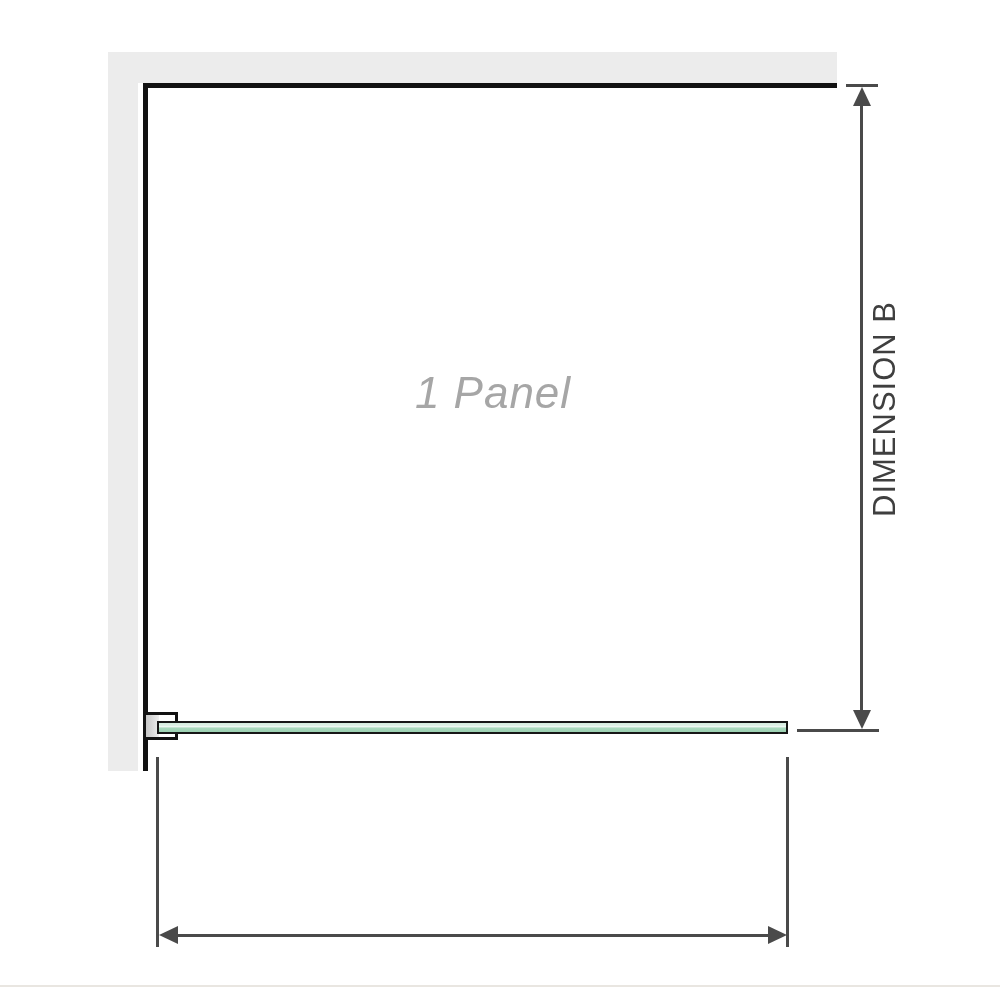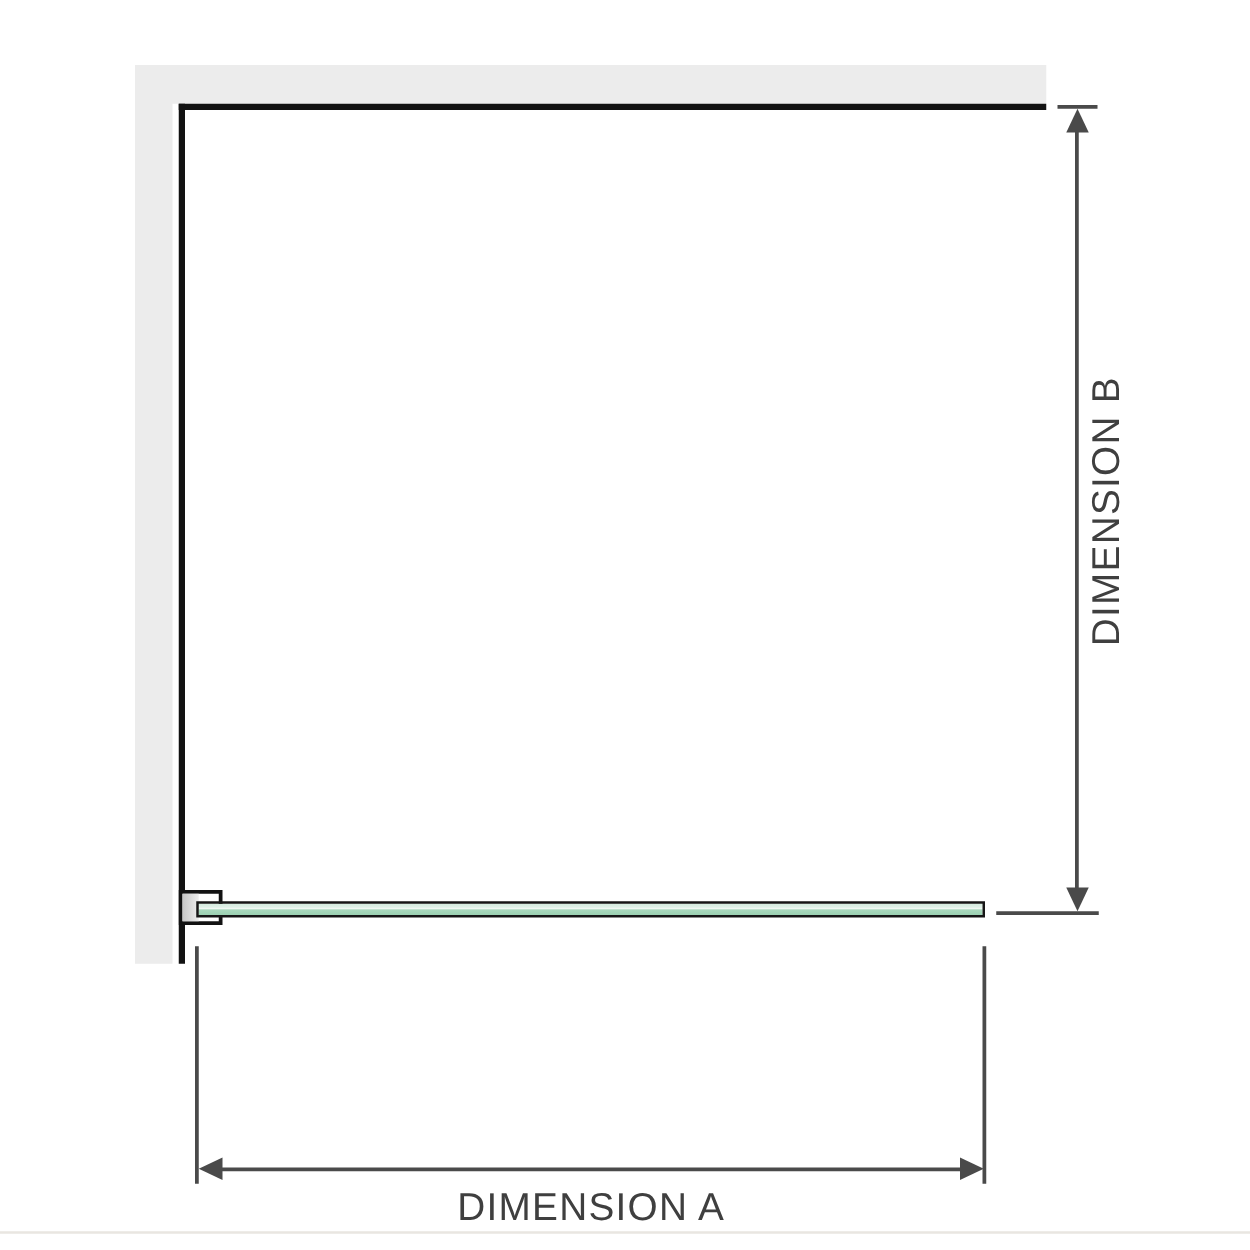--- a/index.html
+++ b/index.html
@@ -114,37 +114,37 @@
 <body>
 
 <div id="stage">
 
   <div id="wall-top" class="abs wall"></div>
   <div id="wall-left" class="abs wall"></div>
 
   <div id="outline-top" class="abs outline"></div>
   <div id="outline-left" class="abs outline"></div>
 
+  <div id="panel-label" class="abs">1 Panel</div>
 
   <div id="bracket" class="abs">
     <div id="bracket-pad"></div>
   </div>
   <div id="glass-bar" class="abs"></div>
 
   <div id="dimb-cap-top" class="abs dim"></div>
   <div id="dimb-cap-bottom" class="abs dim"></div>
   <div id="dimb-line" class="abs dim"></div>
   <div id="arrow-up" class="abs tri"></div>
   <div id="arrow-down" class="abs tri"></div>
   <div id="dimb-label-anchor" class="abs">
     <span class="dim-label">DIMENSION B</span>
   </div>
 
   <div id="dima-ext-left" class="abs dim"></div>
   <div id="dima-ext-right" class="abs dim"></div>
   <div id="dima-line" class="abs dim"></div>
   <div id="arrow-left" class="abs tri"></div>
   <div id="arrow-right" class="abs tri"></div>
-  <div id="dima-label" class="abs dim-label">DIMENSION A</div>
 
   <div id="footer-divider" class="abs"></div>
 
 </div>
 
 </body></html>

